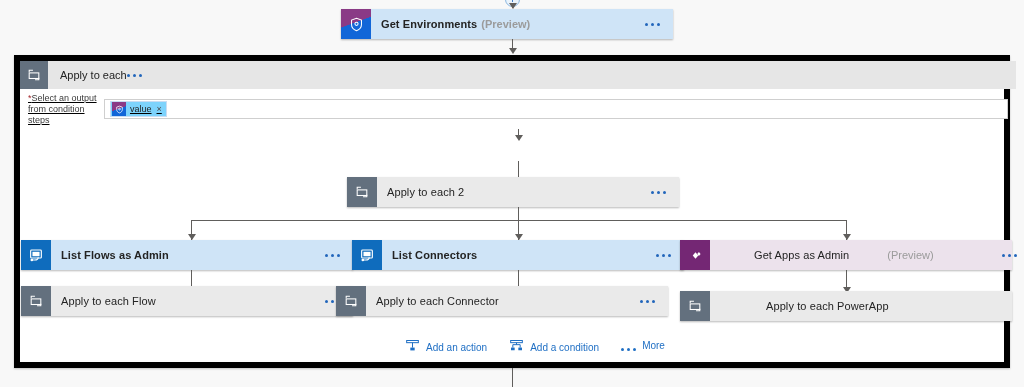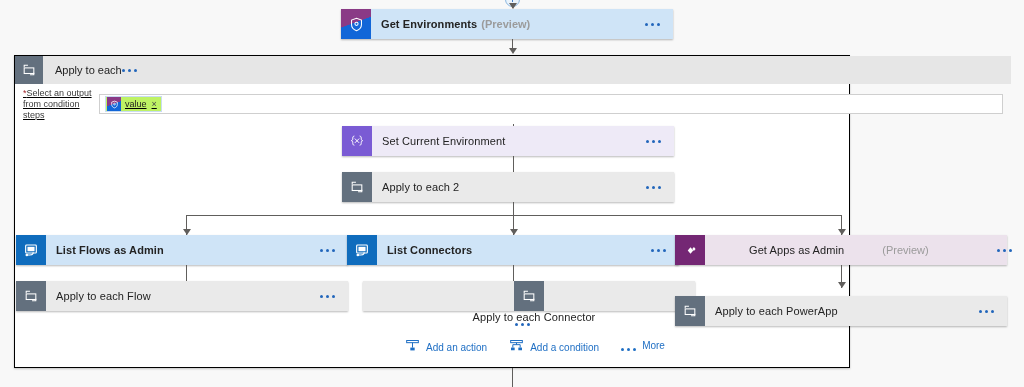--- a/index.html
+++ b/index.html
@@ -67,23 +67,23 @@
   .tile-flow   { background: #0f6cbd; }
   .tile-env    { background: linear-gradient(160deg,#8a3a86 0%,#8a3a86 45%,#1166d8 46%,#1166d8 100%); }
   .tile-apps   { background: #742774; }
 
   svg { display: block; }
 
   
   #scope {
     position: absolute;
     left: 14px; top: 55px;
-    width: 836px; height: 313px;
+    width: 996px; height: 313px;
     background: #ffffff;
-    border: 1px solid #000000;
+    border: 6px solid #000000;
     box-shadow: 0 0.6px 1.8px rgba(0,0,0,.22);
   }
   #scope-head {
     position: absolute; left: 0; top: 0;
     width: 996px; height: 28px;
     background: #e6e6e6;
     display: flex; align-items: center;
   }
   #scope-head .ico { width: 28px; height: 28px; flex: 0 0 28px;
     display:flex; align-items:center; justify-content:center; background:#63707e;}
@@ -107,21 +107,21 @@
     height: 20px;
     margin-right: 8px;
     background: #ffffff;
     border: 1px solid #cfcfcf;
     display: flex; align-items: center;
     padding-left: 5px;
   }
   .token {
     display: inline-flex; align-items: center;
     height: 16px;
-    background: #bef264;
+    background: #7dd3fc;
     border: 1px solid #c9dcf2;
     padding-right: 4px;
   }
   .token .tok-ico {
     width: 14px; height: 14px; margin: 0 4px 0 1px;
     background: linear-gradient(160deg,#8a3a86 0%,#8a3a86 48%,#1166d8 49%,#1166d8 100%);
     display:flex; align-items:center; justify-content:center;
   }
   .token .tok-text { font-size: 9px; color: #1f1f1f; }
   .token .tok-x {
@@ -223,37 +223,20 @@
           </span>
           <span class="tok-text">value</span>
           <span class="tok-x">×</span>
         </span>
       </div>
     </div>
 
     <div class="line vline" style="left:498px; top:68px; height:9px;"></div>
     <div class="arrow" style="left:495px; top:74px;"></div>
 
-    <div class="card body-lav" style="left:327px; top:70px; width:332px;">
-      <span class="ico tile-var">
-        <svg width="16" height="16" viewBox="0 0 18 18">
-          <path d="M5.6 3.4 C4.2 3.4 4.2 5.4 4.2 6.6 C4.2 8 3.4 8.6 2.6 8.6 C3.4 8.6 4.2 9.2 4.2 10.6 C4.2 11.8 4.2 13.8 5.6 13.8" fill="none" stroke="#ffffff" stroke-width="1.1" stroke-linecap="round"></path>
-          <path d="M12.4 3.4 C13.8 3.4 13.8 5.4 13.8 6.6 C13.8 8 14.6 8.6 15.4 8.6 C14.6 8.6 13.8 9.2 13.8 10.6 C13.8 11.8 13.8 13.8 12.4 13.8" fill="none" stroke="#ffffff" stroke-width="1.1" stroke-linecap="round"></path>
-          <path d="M6.9 6.6 L11.1 10.8 M11.1 6.6 L6.9 10.8" fill="none" stroke="#ffffff" stroke-width="1.1" stroke-linecap="round"></path>
-        </svg>
-      </span>
-      <span class="title">Set Current Environment</span>
-      <span class="preview"></span>
-      <span class="spacer"></span>
-      <span class="ellipsis">
-        <i></i>
-        <i></i>
-        <i></i>
-      </span>
-    </div>
 
     <div class="line vline" style="left:498px; top:100px; height:23px;"></div>
     <div class="arrow" style="left:495px; top:120px;"></div>
 
     <div class="card body-gray" style="left:327px; top:116px; width:332px;">
       <span class="ico tile-loop">
         <svg width="14" height="14" viewBox="0 0 16 16">
           <path d="M2.5 4.2 V2.5 H6.2 M13.5 11.8 V13.5 H9.8" fill="none" stroke="#ffffff" stroke-width="1.2" stroke-linecap="square"></path>
           <rect x="2.5" y="5.6" width="11" height="6.4" fill="none" stroke="#ffffff" stroke-width="1.2"></rect>
         </svg>
@@ -332,21 +315,21 @@
       <span class="spacer"></span>
       <span class="ellipsis">
         <i></i>
         <i></i>
         <i></i>
       </span>
     </div>
     <div class="line vline" style="left:498px; top:209px; height:23px;"></div>
     <div class="arrow" style="left:495px; top:226px;"></div>
 
-    <div class="card body-gray" style="left:348px; top:225px; width:332px;flex-direction:column;">
+    <div class="card body-gray" style="left:316px; top:225px; width:332px;">
       <span class="ico tile-loop">
         <svg width="14" height="14" viewBox="0 0 16 16">
           <path d="M2.5 4.2 V2.5 H6.2 M13.5 11.8 V13.5 H9.8" fill="none" stroke="#ffffff" stroke-width="1.2" stroke-linecap="square"></path>
           <rect x="2.5" y="5.6" width="11" height="6.4" fill="none" stroke="#ffffff" stroke-width="1.2"></rect>
         </svg>
       </span>
       <span class="title">Apply to each Connector</span>
       <span class="preview"></span>
       <span class="spacer"></span>
       <span class="ellipsis">
@@ -368,21 +351,21 @@
       <span class="spacer"></span>
       <span class="ellipsis">
         <i></i>
         <i></i>
         <i></i>
       </span>
     </div>
     <div class="line vline" style="left:826px; top:209px; height:23px;"></div>
     <div class="arrow" style="left:823px; top:226px;"></div>
 
-    <div class="card body-gray" style="left:660px; top:240px; width:332px;">
+    <div class="card body-gray" style="left:660px; top:230px; width:332px;gap:46px;">
       <span class="ico tile-loop">
         <svg width="14" height="14" viewBox="0 0 16 16">
           <path d="M2.5 4.2 V2.5 H6.2 M13.5 11.8 V13.5 H9.8" fill="none" stroke="#ffffff" stroke-width="1.2" stroke-linecap="square"></path>
           <rect x="2.5" y="5.6" width="11" height="6.4" fill="none" stroke="#ffffff" stroke-width="1.2"></rect>
         </svg>
       </span>
       <span class="title">Apply to each PowerApp</span>
       <span class="preview"></span>
       <span class="spacer"></span>
       <span class="ellipsis">

